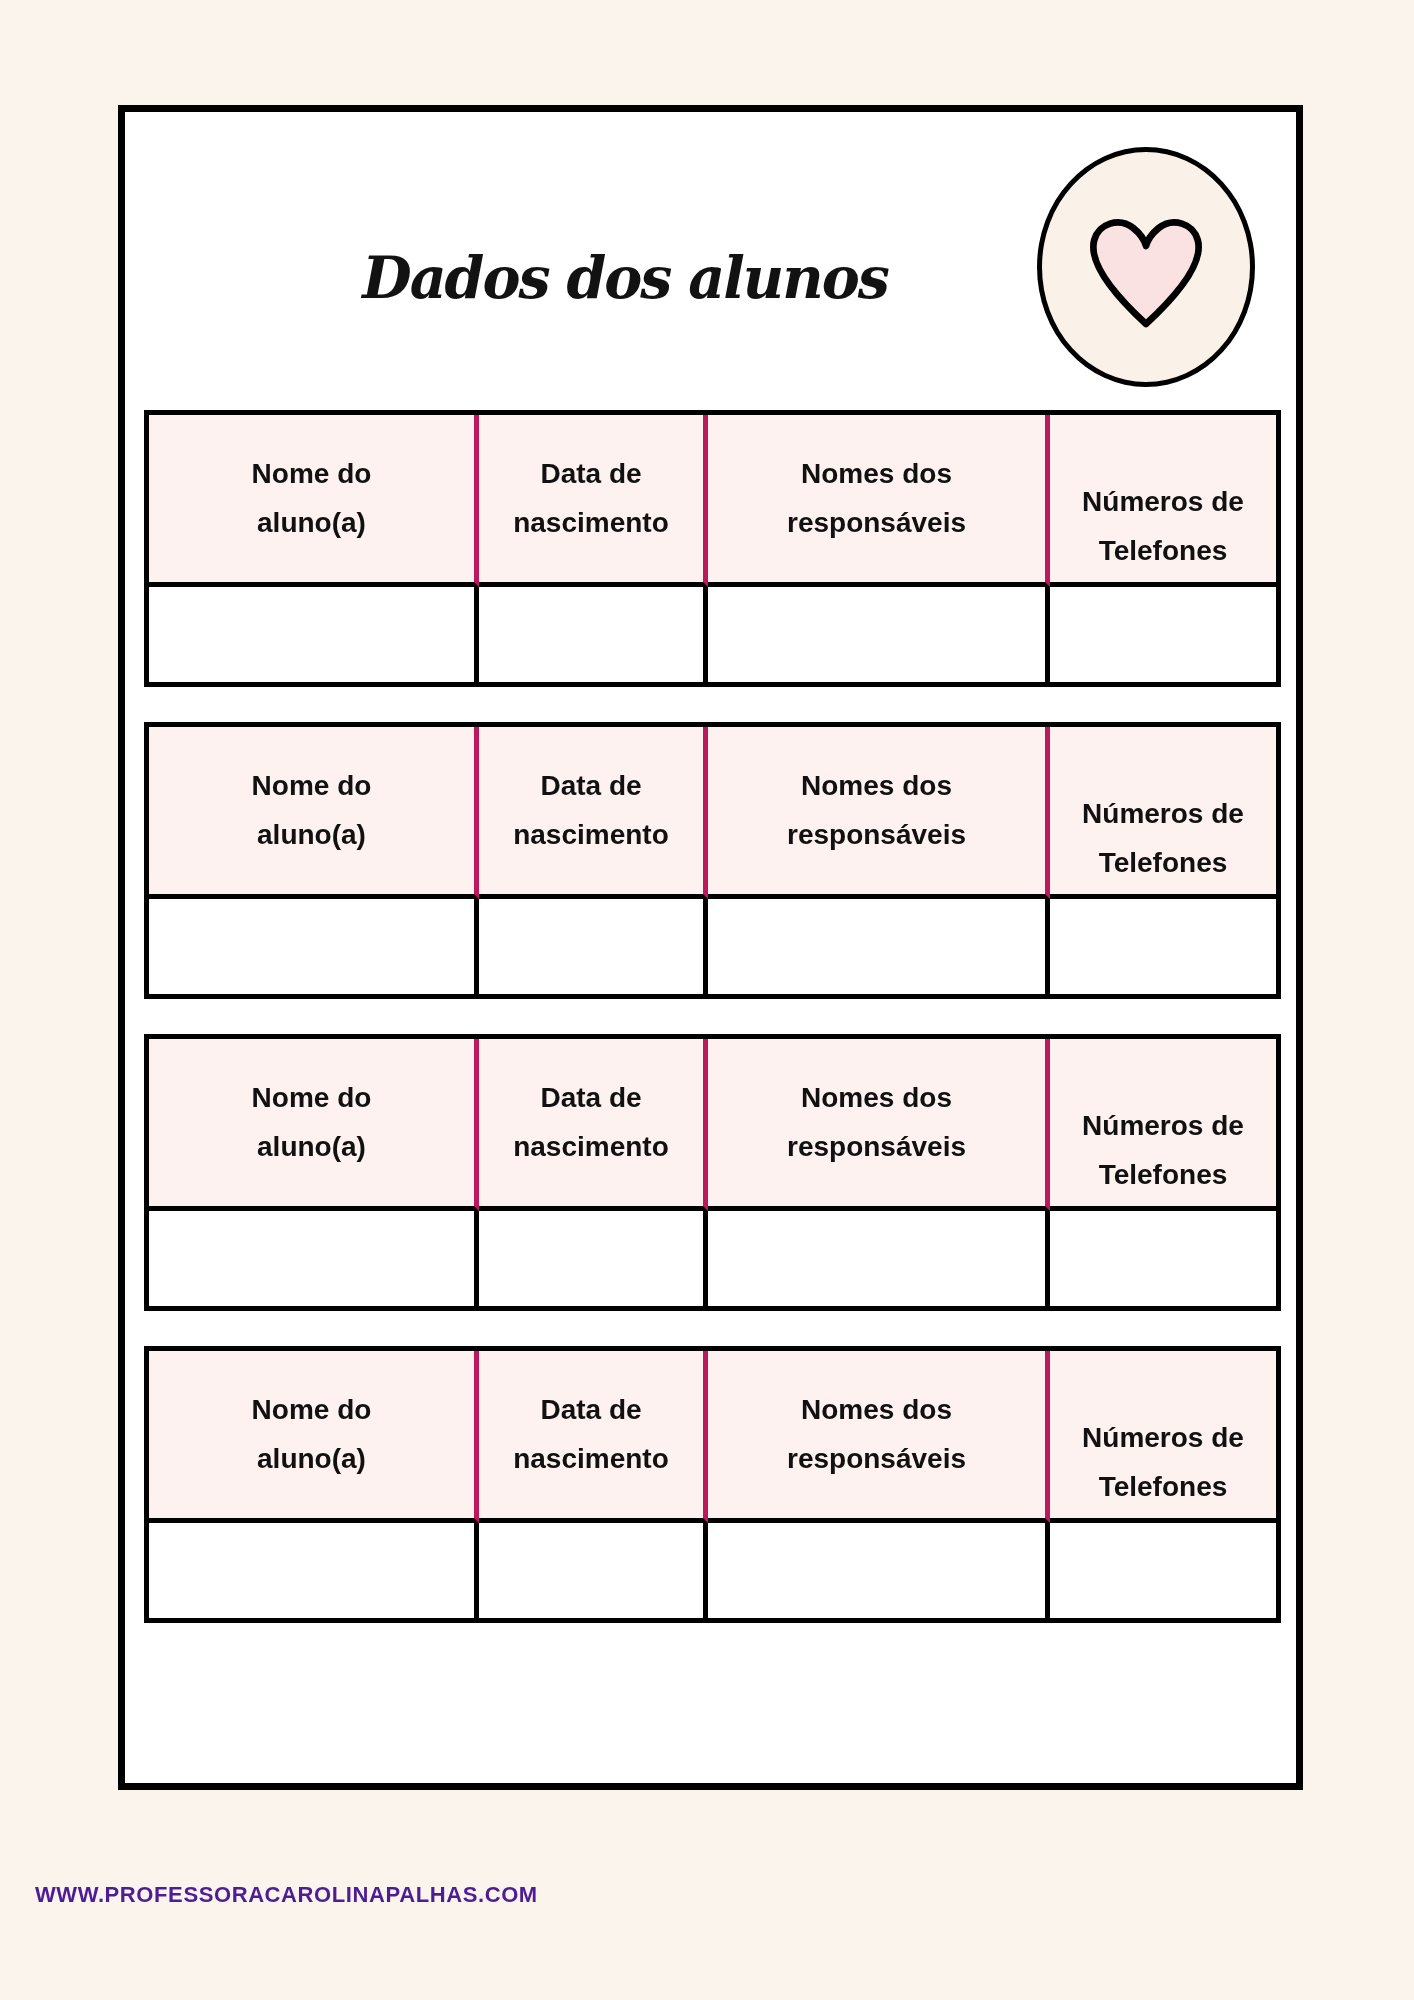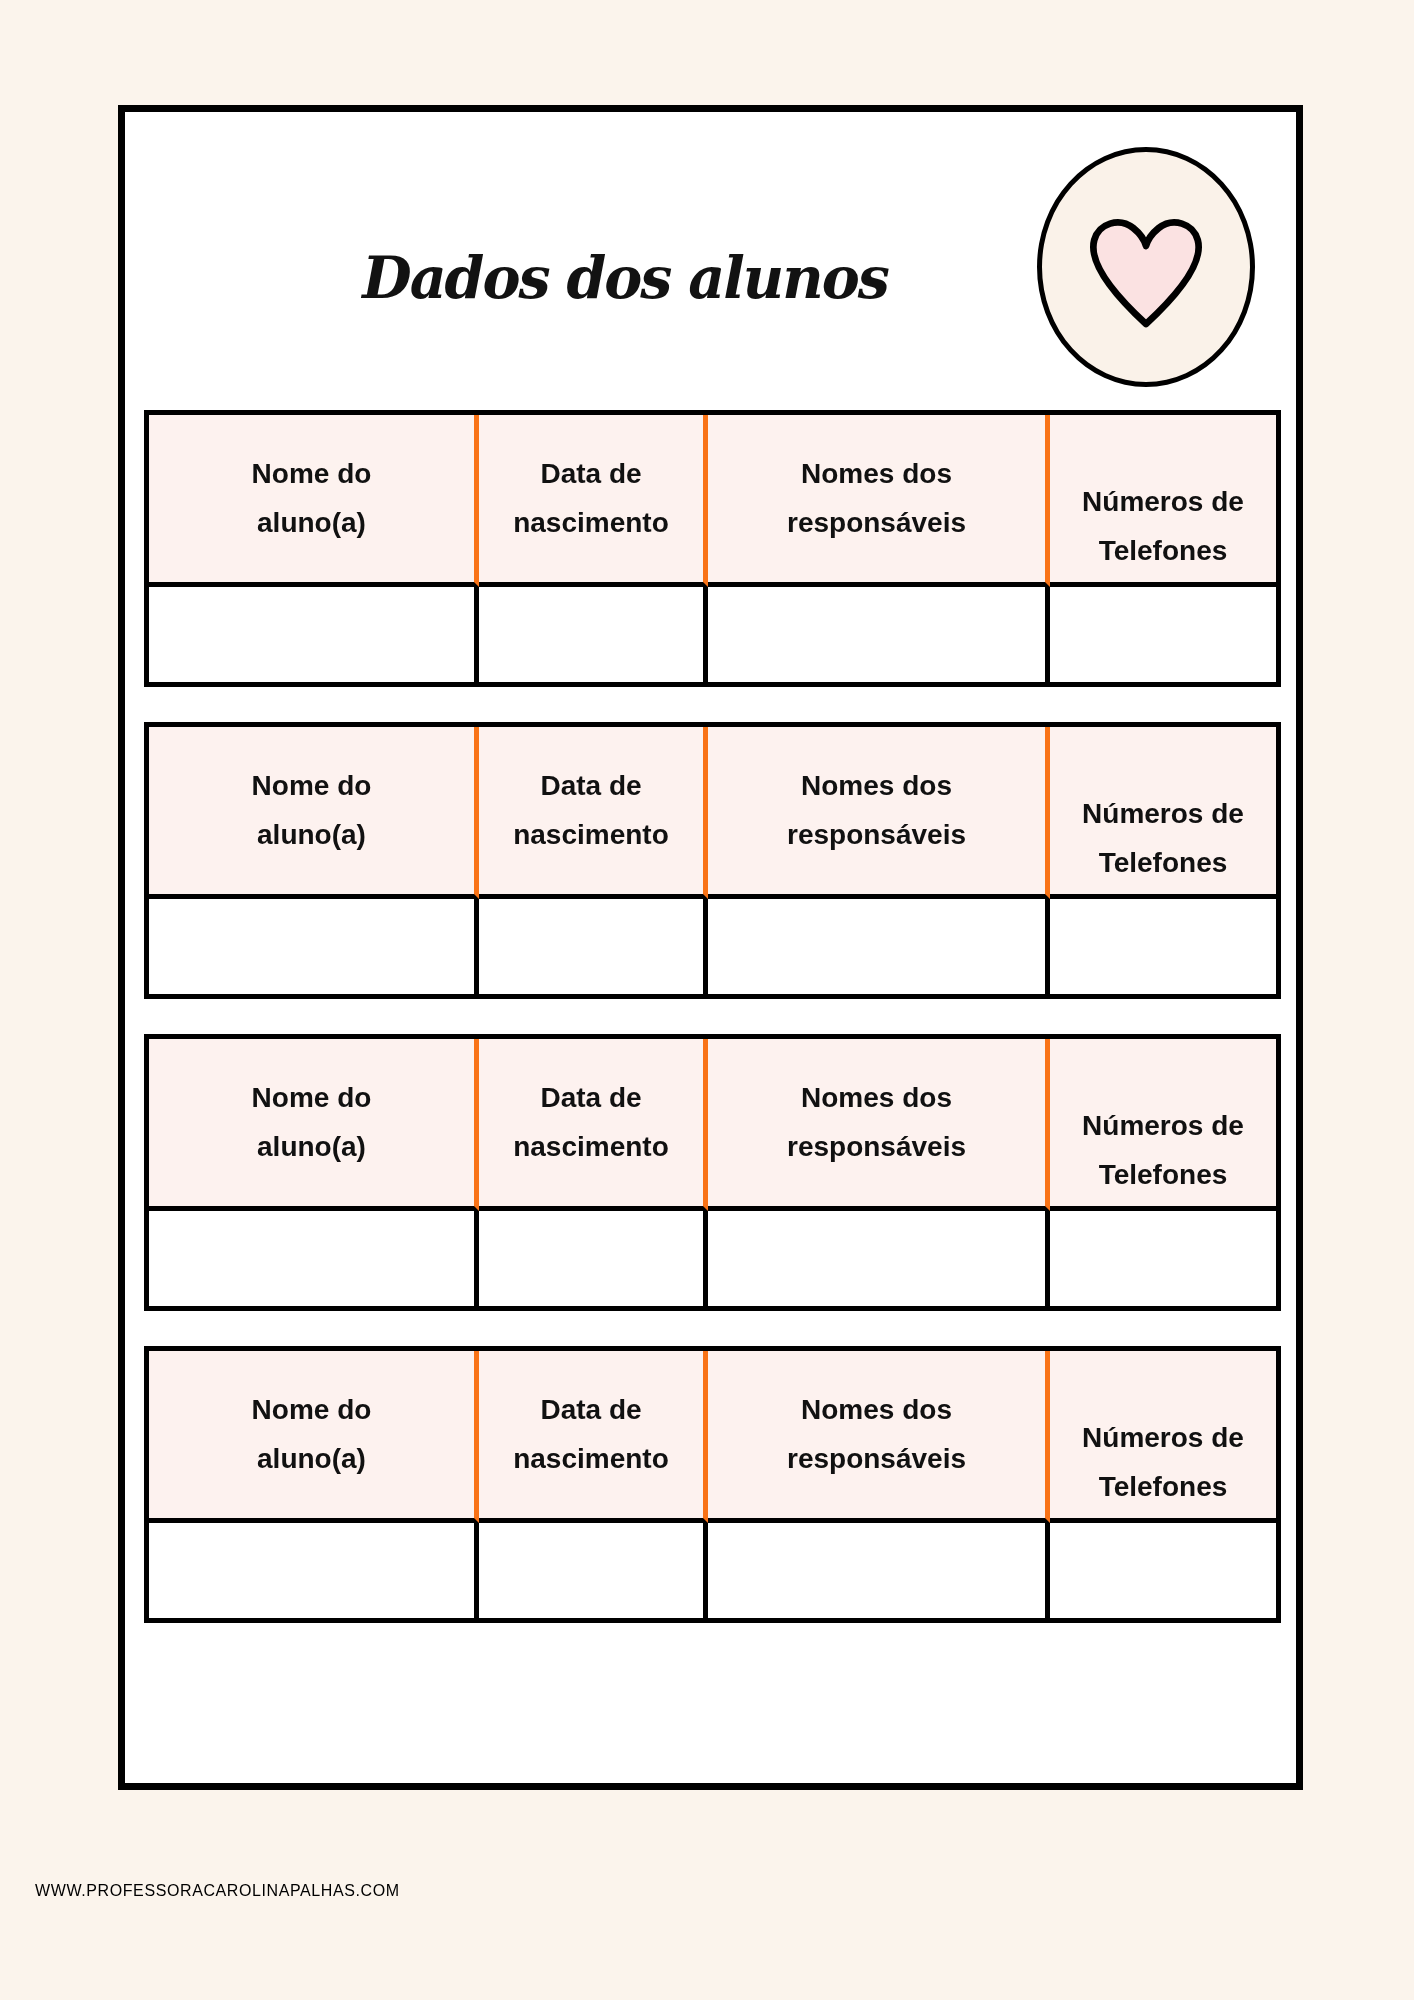--- a/index.html
+++ b/index.html
@@ -81,21 +81,21 @@
     grid-template-rows: 172px 1fr;
   }
   .t1 { top: 410px; }
   .t2 { top: 722px; }
   .t3 { top: 1034px; }
   .t4 { top: 1346px; }
 
   .hcell {
     box-sizing: border-box;
     background: #FDF2EF;
-    border-right: 5px solid #f97316;
+    border-right: 5px solid #be185d;
     border-bottom: 5px solid #000000;
     display: flex;
     align-items: center;
     justify-content: center;
     text-align: center;
     color: #111111;
     font-weight: bold;
     font-size: 28px;
     line-height: 1.72;
   }
@@ -107,24 +107,24 @@
     background: #FFFFFF;
     border-right: 5px solid #000000;
   }
   .bcell.c4 { border-right: none; }
 
   
   .footer {
     position: absolute;
     left: 35px;
     top: 1882px;
-    font-size: 16px;
-    font-weight: normal;
+    font-size: 22px;
+    font-weight: bold;
     letter-spacing: 0.6px;
-    color: #000000;
+    color: #4c1d95;
   }
 </style>
 </head>
 <body>
 
 <div class="card"></div>
 
 <div class="title">Dados dos alunos</div>
 
 <div class="badge">

